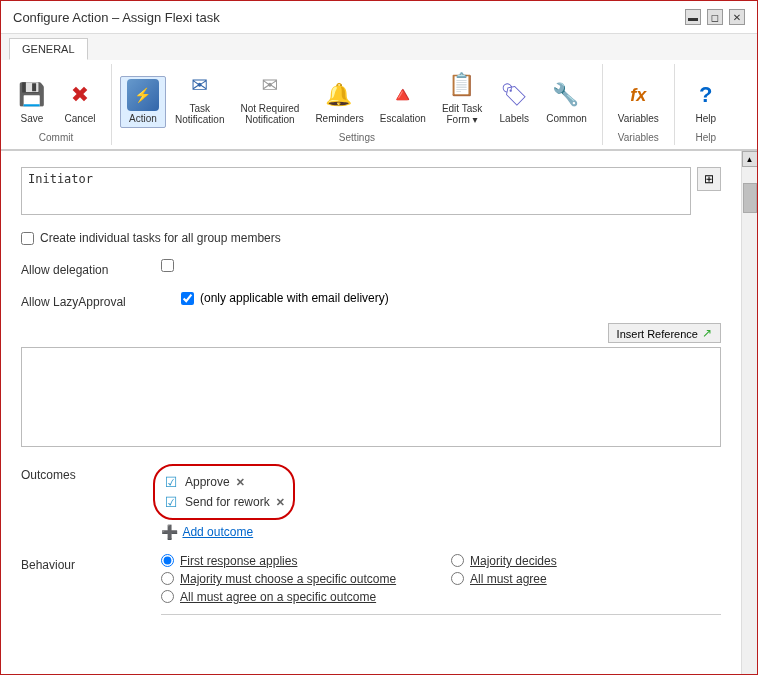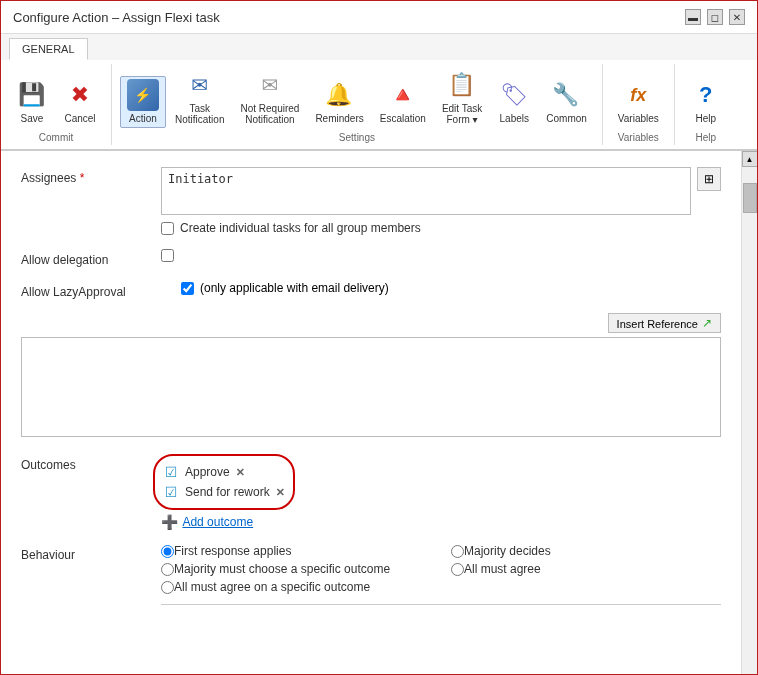--- a/index.html
+++ b/index.html
@@ -211,21 +211,21 @@
       cursor: pointer;
       display: flex;
       align-items: center;
       justify-content: center;
       font-size: 12px;
     }
     .checkbox-row {
       display: flex;
       align-items: center;
       gap: 6px;
-      margin-top: 6px;
+      margin-top: 16px;
     }
     .checkbox-row input[type="checkbox"] {
       width: 13px;
       height: 13px;
       cursor: pointer;
     }
     .checkbox-row label {
       font-size: 12px;
       color: #333;
       cursor: pointer;
@@ -294,23 +294,25 @@
       font-size: 12px;
       margin-top: 4px;
     }
     .behaviour-grid {
       display: grid;
       grid-template-columns: 1fr 1fr;
       gap: 4px 20px;
     }
     .radio-row {
       display: flex;
-      align-items: flex-end;
-      font-size: 12px;
-      color: #333;
+      align-items: flex-start;
+      gap: 6px;
+      font-size: 12px;
+      color: #333;
+      text-decoration: underline;
     }
     .radio-row input[type="radio"] {
       width: 13px;
       height: 13px;
       cursor: pointer;
     }
 
     
     .icon-save { color: #1a6bb5; font-size: 22px; }
     .icon-cancel { color: #cc2222; font-size: 22px; }
@@ -440,24 +442,20 @@
         </div>
       </div>
       <div class="ribbon-group-label">Help</div>
     </div>
   </div>
 
   <div class="content-area">
     <div class="main-content">
 
       <div class="form-row">
-        <div class="form-label">
-          <span>Assignees</span>
-          <span class="required"> *</span>
-        </div>
         <div class="form-control">
           <div class="assignees-box">
             <textarea class="assignees-input" readonly="" style="">Initiator</textarea>
             <button class="assignees-btn">
               <span>⊞</span>
             </button>
           </div>
           <div class="checkbox-row">
             <input type="checkbox" id="group-members" style="">
             <label for="group-members">Create individual tasks for all group members</label>

